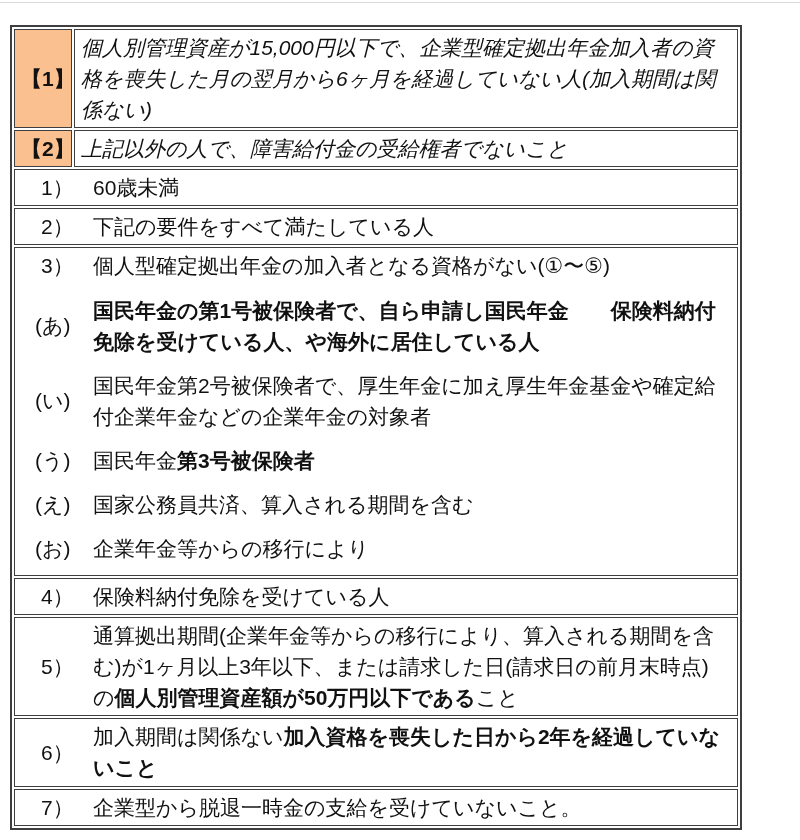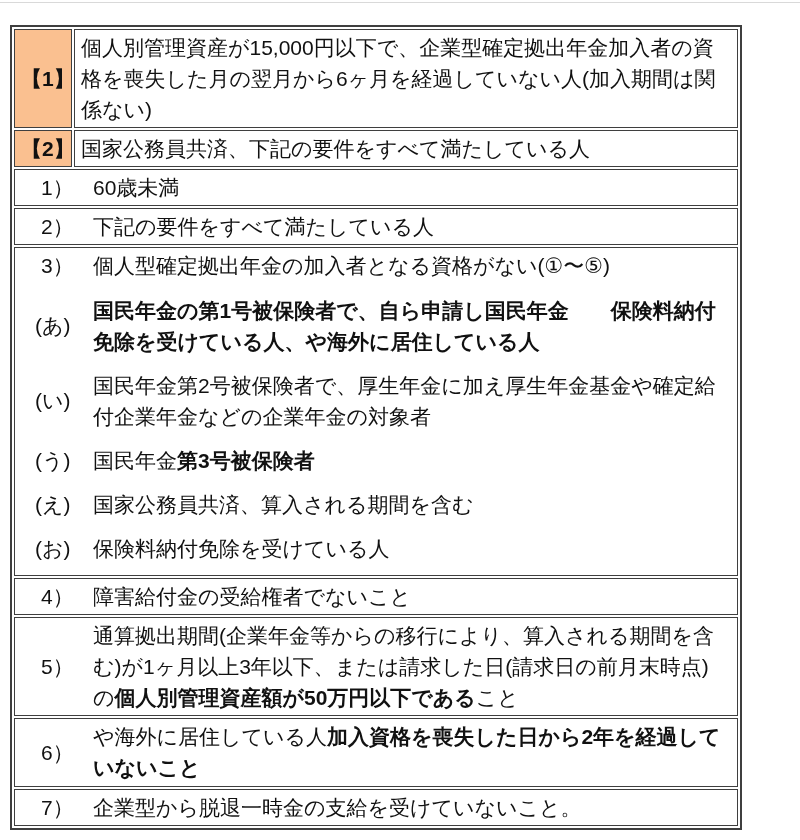--- a/index.html
+++ b/index.html
@@ -24,21 +24,21 @@
     line-height:1.48;
     padding:2px 6px;
     box-sizing:border-box;
   }
   td.bracket-cell {
     width:58px;
     text-align:center;
     font-weight:bold;
     padding:2px 2px;
   }
-  td.bracket-text { padding:4px 8px 4px 8px; }
+  td.bracket-text { padding:4px 8px 4px 8px;font-style:italic; }
   td.full-cell { padding:3px 8px 3px 0; }
 
   .row-line { display:flex; align-items:center; }
   .num {
     flex:0 0 72px;
     padding-left:20px;
     box-sizing:border-box;
     white-space:nowrap;
   }
   .txt { flex:1 1 auto; padding-right:2px; }
@@ -64,21 +64,21 @@
 <div class="page">
   <div class="top-rule"></div>
   <table class="elig">
     <tbody>
         <tr>
           <td class="bracket-cell" style="background: rgb(250, 192, 144);"><span>【1】</span></td>
           <td class="bracket-text"><span><span class="seg">個人別管理資産が15,000円以下で、企業型確定拠出年金加入者の資格を喪失した月の翌月から6ヶ月を経過していない人(加入期間は関係ない)</span></span></td>
         </tr>
         <tr>
           <td class="bracket-cell" style="background: rgb(250, 192, 144);"><span>【2】</span></td>
-          <td class="bracket-text"><span><span class="seg">国家公務員共済、下記の要件をすべて満たしている人</span></span></td>
+          <td class="bracket-text"><span><span class="seg">上記以外の人で、障害給付金の受給権者でないこと</span></span></td>
         </tr>
         <tr>
           <td colspan="2" class="full-cell">
             <div class="row-line">
               <span class="num">1）</span>
               <span class="txt"><span class="seg">60歳未満</span></span>
             </div>
           </td>
         </tr>
         <tr>
@@ -107,46 +107,46 @@
               <div class="sub-line">
                 <span class="sub-label">(う)</span>
                 <span class="txt"><span class="seg">国民年金</span><span class="seg b">第3号被保険者</span></span>
               </div>
               <div class="sub-line">
                 <span class="sub-label">(え)</span>
                 <span class="txt"><span class="seg">国家公務員共済、算入される期間を含む</span></span>
               </div>
               <div class="sub-line">
                 <span class="sub-label">(お)</span>
-                <span class="txt"><span class="seg">保険料納付免除を受けている人</span></span>
+                <span class="txt"><span class="seg">企業年金等からの移行により</span></span>
               </div>
             </div>
           </td>
         </tr>
         <tr>
           <td colspan="2" class="full-cell row4">
             <div class="row-line">
               <span class="num">4）</span>
-              <span class="txt"><span class="seg">障害給付金の受給権者でないこと</span></span>
+              <span class="txt"><span class="seg">保険料納付免除を受けている人</span></span>
             </div>
           </td>
         </tr>
         <tr>
           <td colspan="2" class="full-cell row5">
             <div class="row-line">
               <span class="num">5）</span>
               <span class="txt"><span class="seg">通算拠出期間(企業年金等からの移行により、算入される期間を含む)が1ヶ月以上3年以下、または請求した日(請求日の前月末時点)の</span><span class="seg b">個人別管理資産額が50万円以下である</span><span class="seg">こと</span></span>
             </div>
           </td>
         </tr>
         <tr>
           <td colspan="2" class="full-cell row6">
             <div class="row-line">
               <span class="num">6）</span>
-              <span class="txt"><span class="seg">や海外に居住している人</span><span class="seg b">加入資格を喪失した日から2年を経過していないこと</span></span>
+              <span class="txt"><span class="seg">加入期間は関係ない</span><span class="seg b">加入資格を喪失した日から2年を経過していないこと</span></span>
             </div>
           </td>
         </tr>
         <tr>
           <td colspan="2" class="full-cell">
             <div class="row-line">
               <span class="num">7）</span>
               <span class="txt"><span class="seg">企業型から脱退一時金の支給を受けていないこと。</span></span>
             </div>
           </td>

